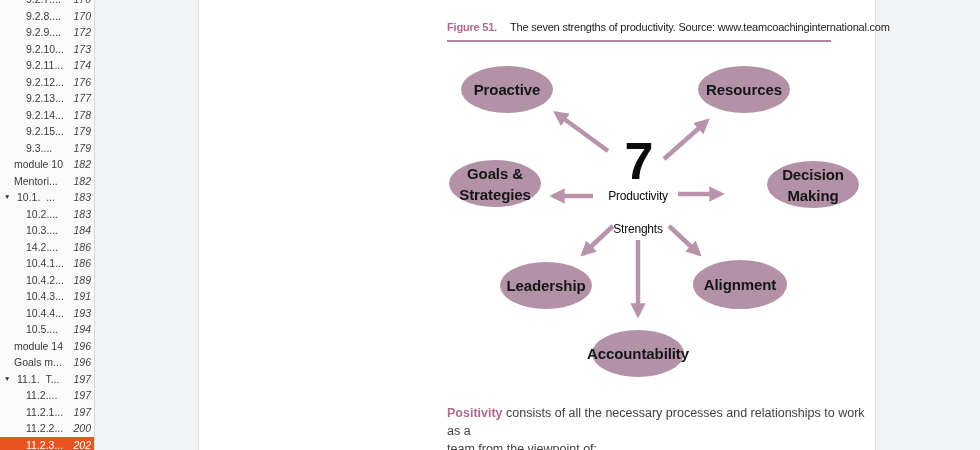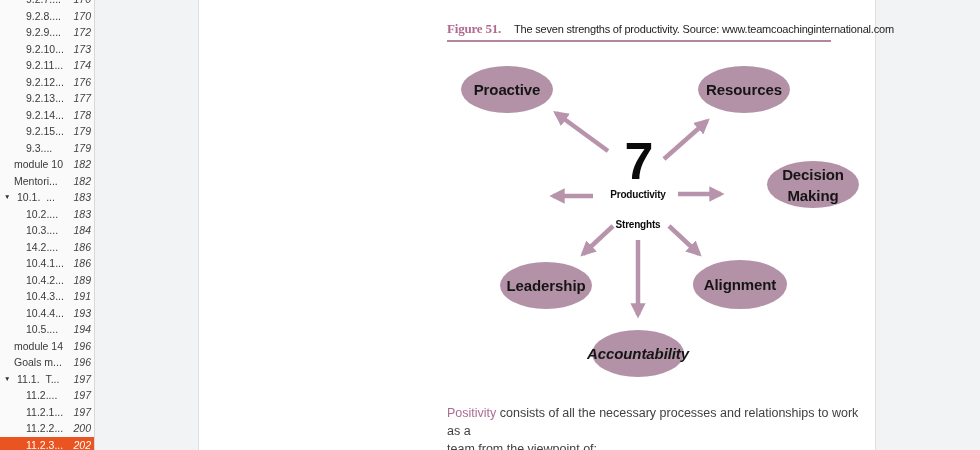--- a/index.html
+++ b/index.html
@@ -40,54 +40,54 @@
   .toc-row.selected .toc-label,.toc-row.selected .toc-page{color:#ffffff;}
   
   .page{
     position:absolute;left:198px;top:-2px;width:678px;height:454px;
     background:#ffffff;border-left:1px solid #e0e0e0;border-right:1px solid #e0e0e0;
   }
   .fig-head{
     position:absolute;left:248px;top:23px;width:400px;
     font-size:11px;letter-spacing:-0.2px;color:#222;white-space:nowrap;
   }
-  .fig-label{color:var(--figlabel);font-weight:bold;font-size:13px;margin-right:13px;font-family:Liberation Serif, serif;}
+  .fig-label{color:var(--figlabel);font-weight:bold;font-size:11px;margin-right:13px;}
   .fig-rule{
     position:absolute;left:248px;top:42px;width:384px;height:2px;
     background:var(--rule);
   }
   
   .diagram{position:absolute;left:0;top:0;width:678px;height:450px;}
   .node{
     position:absolute;width:92px;height:47px;border-radius:50%;
     background:var(--fill);display:flex;align-items:center;justify-content:center;
     text-align:center;font-size:15px;font-weight:bold;color:#151515;
     line-height:1.4;letter-spacing:-0.1px;padding:0 11px;
   }
   .n0{left:262px;top:68px;}
   .n1{left:499px;top:68px;}
   .n2{left:250px;top:162px;}
   .n3{left:568px;top:163px;}
   .n4{left:301px;top:264px;}
   .n5{left:494px;top:262px;width:94px;height:49px;}
-  .n6{left:393px;top:332px;font-style:italic;}
+  .n6{left:393px;top:332px;}
   .centerbox{
     position:absolute;left:374px;top:139px;width:130px;text-align:center;color:#0b0b0b;
   }
   .big7{font-size:52px;font-weight:bold;line-height:0.95;letter-spacing:-2px;}
-  .cline{font-size:10px;font-weight:bold;letter-spacing:-0.2px;}
+  .cline{font-size:12px;font-weight:normal;letter-spacing:-0.2px;}
   .cline1{margin-top:3px;}
   .cline2{margin-top:19px;}
   .arrows{position:absolute;left:0;top:0;}
   
   .para{
     position:absolute;left:248px;top:406px;width:420px;
     font-size:12.5px;color:#414042;line-height:1.45;
   }
-  .para .lead{color:var(--positivity);font-weight:normal;}
+  .para .lead{color:var(--positivity);font-weight:bold;}
   .para .l2{display:block;}
 </style>
 </head>
 <body>
 
 <div class="sidebar">
   <div class="toc-list">
       <div class="toc-row lvl2">
         <span class="toc-label">9.2.7....</span>
         <span class="toc-page">170</span>
@@ -230,20 +230,21 @@
       </g>
     </svg>
 
     <div class="centerbox">
       <div class="big7">7</div>
       <div class="cline cline1">Productivity</div>
       <div class="cline cline2">Strenghts</div>
     </div>
   <div class="node n0">Proactive</div>
       <div class="node n1">Resources</div>
+      <div class="node n2">Goals &amp; Strategies</div>
       <div class="node n3">Decision Making</div>
       <div class="node n4">Leadership</div>
       <div class="node n5">Alignment</div>
       <div class="node n6">Accountability</div>
     </div>
 
   <div class="para">
     <span class="lead">Positivity</span><span> consists of all the necessary processes and relationships to work as a</span>
     <span class="l2">team from the viewpoint of:</span>
   </div>

